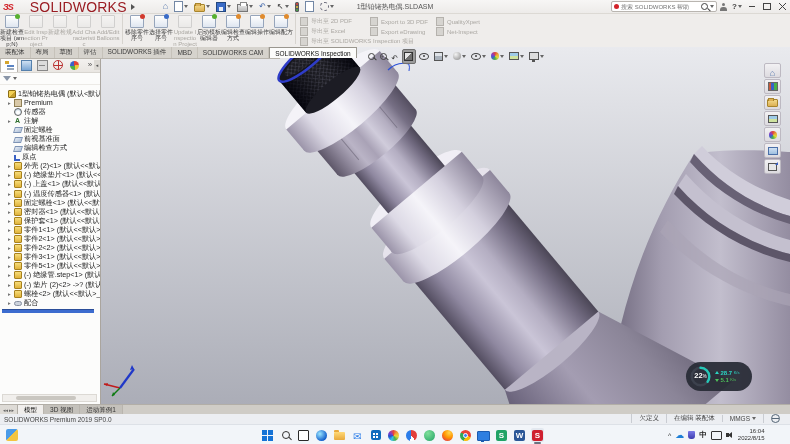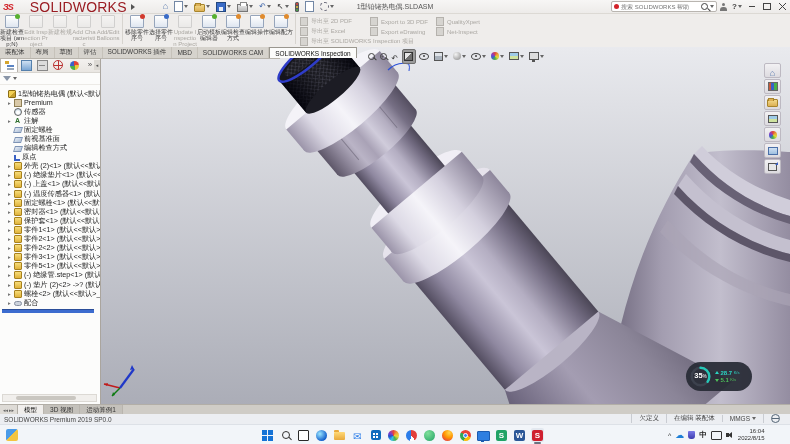--- a/index.html
+++ b/index.html
@@ -546,21 +546,21 @@
       <span class="g-share"></span>
     </span>
 </div>
 
 <div class="netov">
   <div class="gauge">
     <svg width="23" height="23">
       <circle cx="11.5" cy="11.5" r="8.8" fill="none" stroke="#3c414d" stroke-width="2.4"></circle>
       <circle cx="11.5" cy="11.5" r="8.8" fill="none" stroke="#26c7b7" stroke-width="2.4" stroke-dasharray="19.3 35.9" stroke-linecap="round" transform="rotate(-90 11.5 11.5)"></circle>
     </svg>
-    <div class="gtxt"><span>35</span><span class="gpc">%</span></div>
+    <div class="gtxt"><span>22</span><span class="gpc">%</span></div>
   </div>
   <div class="ncol">
     <div class="nrow nup">
       <span class="u-up"></span>
       <span>28.7</span>
       <span class="nunit">K/s</span>
     </div>
     <div class="nrow ndn">
       <span class="u-dn"></span>
       <span>5.1</span>

